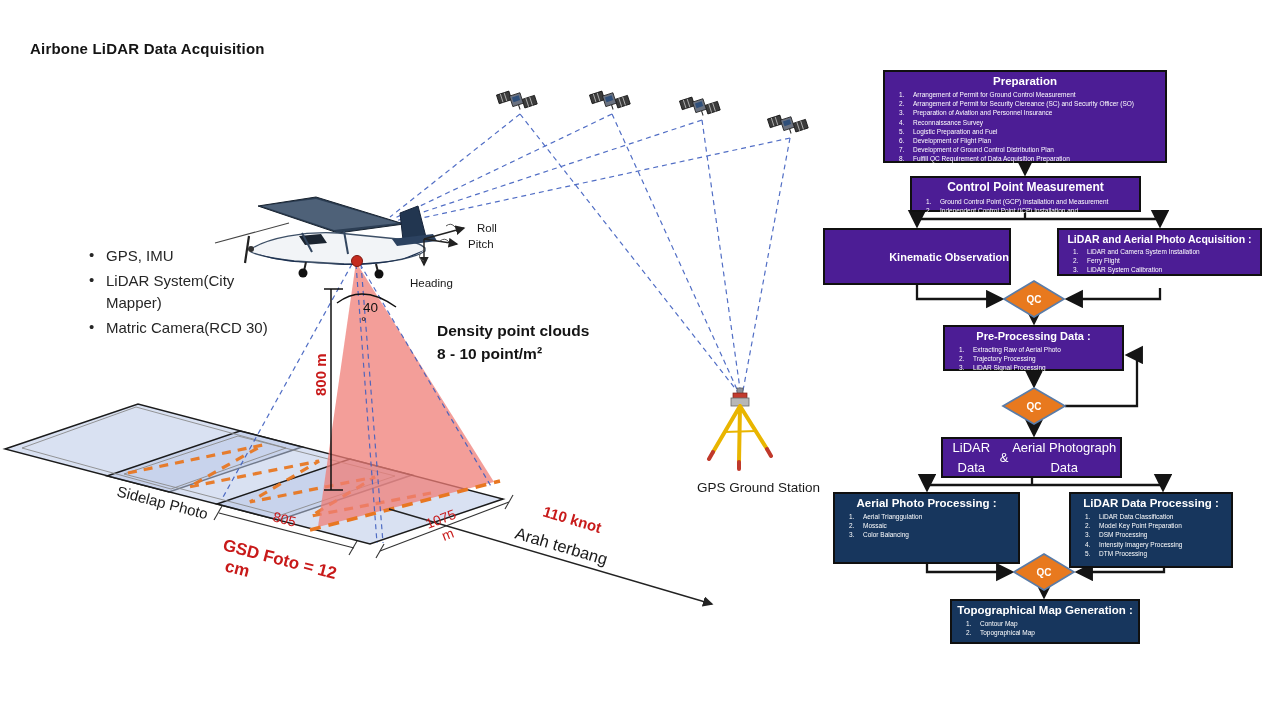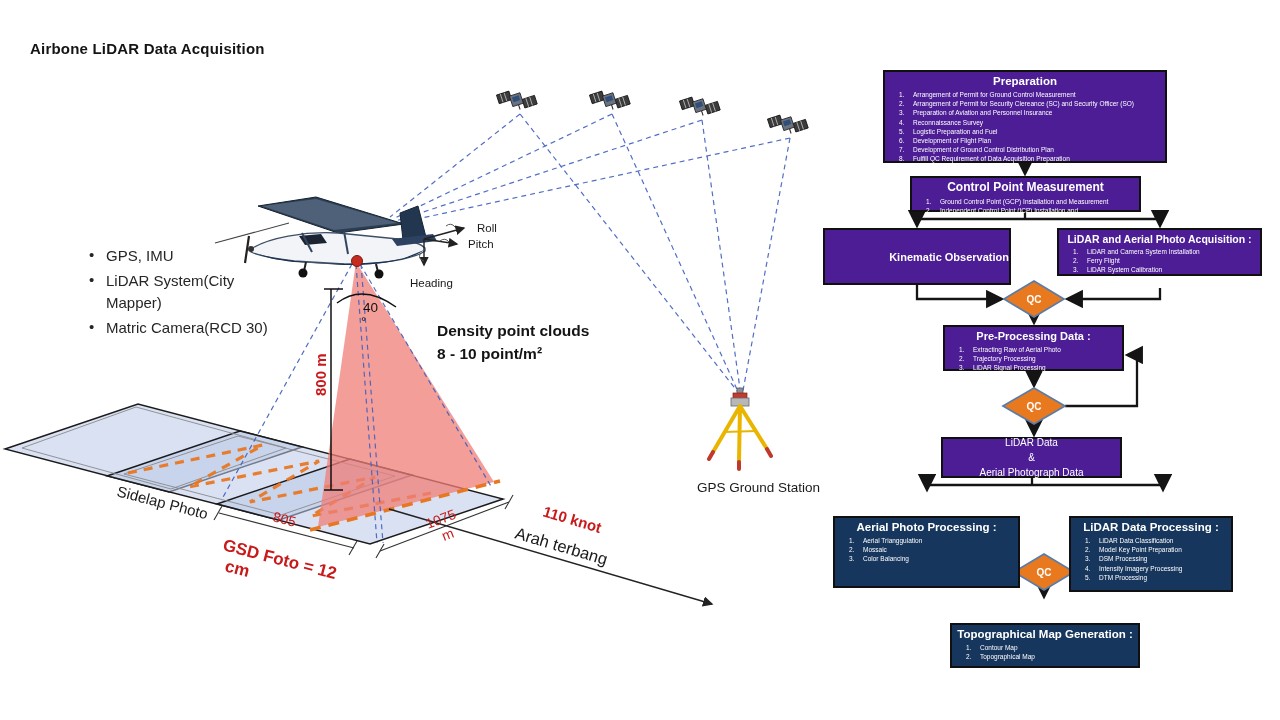--- a/index.html
+++ b/index.html
@@ -13,28 +13,28 @@
   .bullets li{position:relative;padding-left:19px;margin-bottom:4px;}
   .bullets li::before{content:"\2022";position:absolute;left:2px;top:-1px;}
   
   .illus{position:absolute;left:0;top:0;}
   svg text{font-family:"Liberation Sans",sans-serif;}
   
   .fc{position:absolute;left:820px;top:0;width:460px;height:720px;}
   .fc-svg{position:absolute;left:0;top:0;pointer-events:none;}
   .box{position:absolute;border:2px solid #101010;color:#fff;}
   .gbox{background:#4c1d95;}
-  .nbox{background:#17365d;margin-top:24px;}
+  .nbox{background:#17365d;}
   .bt{font-weight:bold;text-align:center;font-size:10.5px;line-height:1.15;padding-top:3px;}
   .bt.big{font-size:11.5px;}
   ol.bi{margin:2px 0 0 0;padding:0 4px 0 13px;list-style:none;counter-reset:n;}
   ol.bi li{counter-increment:n;font-size:6.5px;line-height:1.4;position:relative;padding-left:15px;}
   ol.bi li::before{content:counter(n) ".";position:absolute;left:1px;}
   .centerbox{display:flex;align-items:center;justify-content:flex-end;font-weight:bold;font-size:11px;text-align:center;}
-  .joinbox{display:flex;flex-direction:column;align-items:center;justify-content:center;font-size:10px;line-height:1.5;text-align:center;}
+  .joinbox{display:flex;flex-direction:row;align-items:center;justify-content:center;font-size:13px;line-height:1.5;text-align:center;}
 </style>
 </head>
 <body>
 
 <div class="stage">
 
   <div class="page-title">Airbone LiDAR Data Acquisition</div>
 
   <ul class="bullets">
     <li>GPS, IMU</li>

